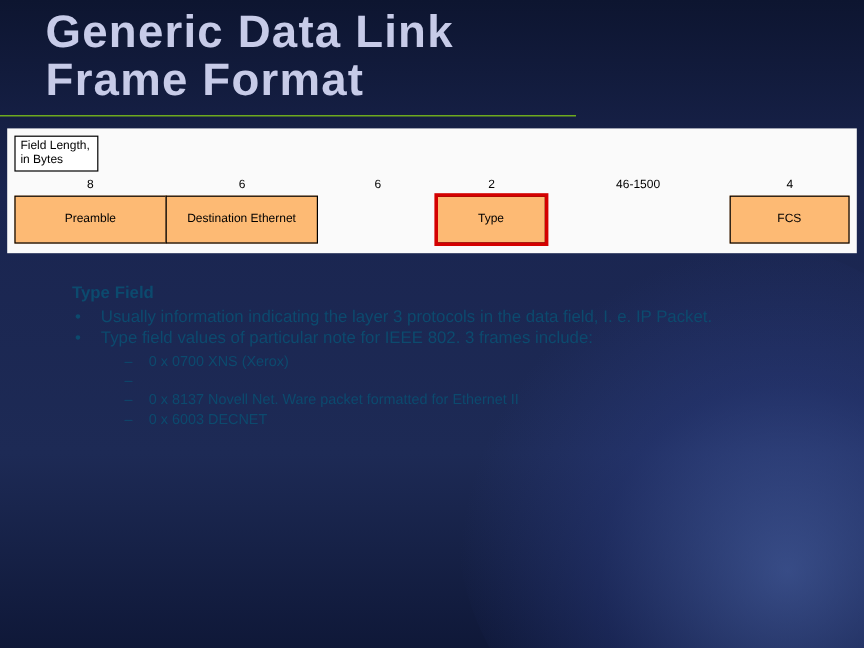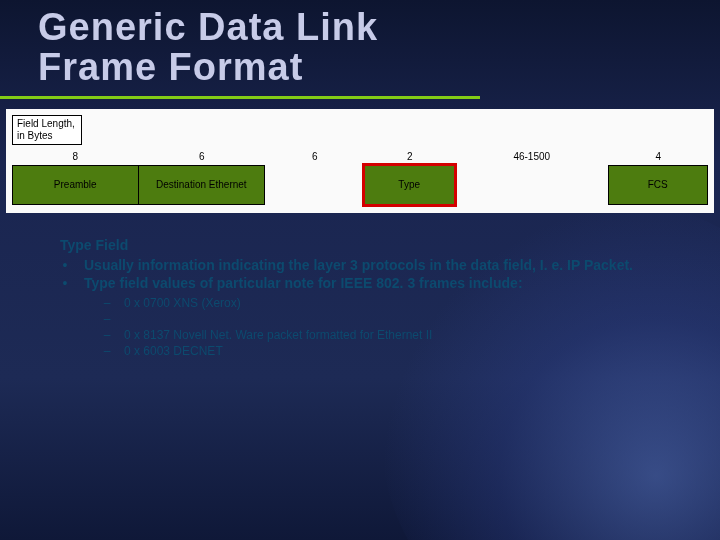--- a/index.html
+++ b/index.html
@@ -21,21 +21,21 @@
     pointer-events: none;
   }
   .slide { position: relative; width: 100%; height: 100%; padding: 0; }
   .title {
     font-family: Impact, "Arial Black", sans-serif;
     font-weight: 700;
     font-size: 38px;
     letter-spacing: 1px;
     color: #c7cbe8;
     padding: 8px 0 8px 38px;
-    border-bottom: 3px solid #84cc16;
+    border-bottom: 1px solid #84cc16;
     width: 480px;
     line-height: 1.05;
   }
   .diagram {
     background: #fafafa;
     margin: 10px 6px 0 6px;
     padding: 6px 0 8px 0;
     color: #000;
   }
   .diagram-top {
@@ -58,21 +58,21 @@
     font-size: 11px;
     padding-top: 2px;
   }
   .frame-row { display: flex; padding: 0 6px; position: relative; }
   .col { text-align: center; font-size: 10px; }
   .col .bytes { padding: 2px 0 0 0; height: 16px; }
   .col .cell {
     border: 1px solid #000;
     height: 40px;
     display: flex; align-items: center; justify-content: center;
-    background: #4d7c0f;
+    background: #fdba74;
     margin-left: -1px;
     line-height: 1.1;
   }
   .col:first-child .cell { margin-left: 0; }
   .highlight .cell { position: relative; }
   .highlight .cell::after {
     content: "";
     position: absolute;
     inset: -3px;
     border: 3px solid #d40000;
@@ -85,21 +85,21 @@
     font-size: 14px;
   }
   .subhead { font-weight: bold; margin-bottom: 4px; }
   ul.bullets { list-style: none; padding-left: 0; }
   ul.bullets > li {
     display: flex;
     gap: 14px;
     margin: 2px 0;
   }
   ul.bullets > li .dot { width: 10px; text-align: center; }
-  ul.bullets > li .txt { flex: 1; font-weight: bold; }
+  ul.bullets > li .txt { flex: 1; font-weight: normal; }
   ul.sub { list-style: none; padding-left: 42px; margin-top: 4px; }
   ul.sub li {
     display: flex; gap: 12px;
     font-size: 12px; font-weight: normal;
     padding: 1px 0;
   }
   ul.sub li .dash { width: 10px; text-align: center; }
 </style>
 </head>
 <body>

